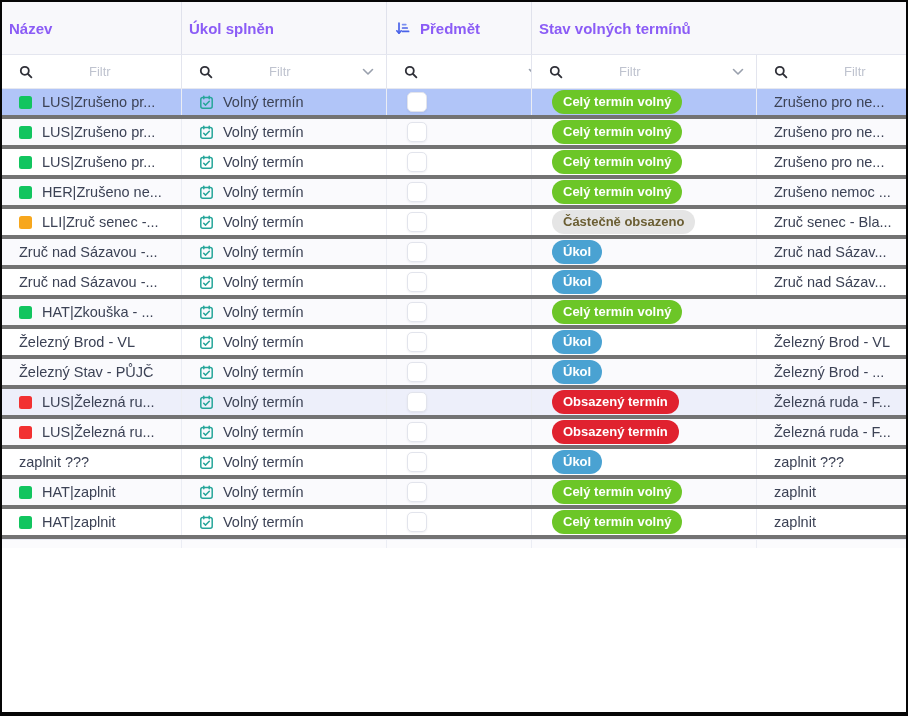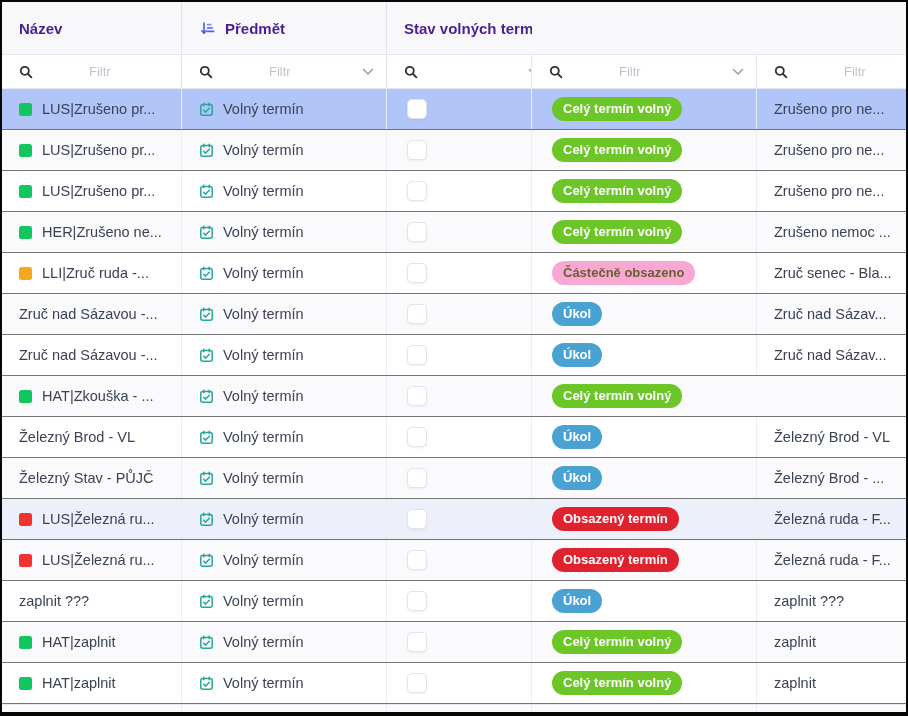--- a/index.html
+++ b/index.html
@@ -1,36 +1,36 @@
 <!DOCTYPE html>
 <html><head>
 <meta charset="utf-8">
 <style>
   html,body{margin:0;padding:0;background:#fff;font-family:"Liberation Sans",sans-serif;}
   .frame{width:908px;height:716px;box-sizing:border-box;border:2px solid #060606;border-bottom-width:4px;
          background:#fff;overflow:hidden;}
   .grid{display:grid;grid-template-columns:180px 205px 145px 225px 1fr;}
   
   .header-row{height:53px;background:#f8f8fb;border-bottom:1px solid #e4e6ef;box-sizing:border-box;}
-  .hcell{display:flex;align-items:center;padding-left:17px;border-right:1px solid #e0e2ec;
-         font-size:15px;font-weight:700;color:#4c1d95;box-sizing:border-box;white-space:nowrap;overflow:hidden;cursor:pointer;}
+  .hcell{display:flex;align-items:center;padding-left:7px;border-right:1px solid #e0e2ec;
+         font-size:15px;font-weight:700;color:#8b5cf6;box-sizing:border-box;white-space:nowrap;overflow:hidden;cursor:pointer;}
   .hcell:last-child{border-right:none;}
   .sort-ico{margin-right:9px;flex:0 0 auto;display:inline-flex;}
   
   .filter-row{height:34px;background:#ffffff;border-bottom:1px solid #e6e8f0;box-sizing:border-box;}
   .fcell{display:flex;align-items:center;padding:0 12px 0 17px;border-right:1px solid #e3e5ee;
          box-sizing:border-box;overflow:hidden;gap:46px;}
   .fcell:last-child{border-right:none;}
   .search-ico{flex:0 0 auto;margin-right:8px;display:inline-flex;}
   .filter-input{flex:1 1 auto;min-width:0;border:none;outline:none;background:transparent;
                 font-family:"Liberation Sans",sans-serif;font-size:13px;color:#3c4255;}
   .filter-input::placeholder{color:#bfc3cf;}
   .chevron{flex:0 0 auto;margin-left:6px;display:inline-flex;cursor:pointer;}
   
-  .row{height:41px;box-sizing:border-box;border-bottom:1px solid #737373;background:#ffffff;cursor:pointer;}
+  .row{height:30px;box-sizing:border-box;border-bottom:4px solid #737373;background:#ffffff;cursor:pointer;}
   .row:nth-child(even){background:#fafafd;}
   .row.highlighted{background:#edeffa;}
   .row.selected{background:#b1c5f8;}
   .cell{display:flex;align-items:center;padding-left:17px;border-right:1px solid #ebedf4;
         box-sizing:border-box;white-space:nowrap;overflow:hidden;}
   .cell:last-child{border-right:none;}
   .check-cell{padding-left:20px;}
   .status-cell{padding-left:20px;}
   .txt{font-size:14.5px;color:#3c4255;}
   .chip{width:13px;height:13px;border-radius:2.5px;margin-right:10px;flex:0 0 auto;}
@@ -45,20 +45,23 @@
 </head>
 <body>
 
 <div class="frame">
 
   <div class="grid header-row">
     <div class="hcell">
       <span>Název</span>
     </div>
     <div class="hcell">
+      <span>Úkol splněn</span>
+    </div>
+    <div class="hcell">
       <span class="sort-ico">
         <svg width="17" height="17" viewBox="0 0 17 17" fill="none">
           <path d="M5 3v10" stroke="#4a63e9" stroke-width="1.7" stroke-linecap="round"></path>
           <path d="M2.8 10.8 5 13.2l2.2-2.4" stroke="#4a63e9" stroke-width="1.7" stroke-linecap="round" stroke-linejoin="round"></path>
           <path d="M8.6 4.6h3.2" stroke="#7b90f0" stroke-width="1.7" stroke-linecap="round"></path>
           <path d="M8.6 8h4.6" stroke="#4a63e9" stroke-width="1.7" stroke-linecap="round"></path>
           <path d="M8.6 11.4h6" stroke="#4a63e9" stroke-width="1.7" stroke-linecap="round"></path>
         </svg>
       </span>
       <span>Předmět</span>
@@ -228,37 +231,37 @@
     <div class="cell status-cell">
       <span class="pill" style="background: rgb(108, 198, 39); color: rgb(255, 255, 255);">Celý termín volný</span>
     </div>
     <div class="cell subject-cell">
       <span class="txt">Zrušeno nemoc ...</span>
     </div>
   </div>
       <div class="grid row">
     <div class="cell name-cell">
       <span class="chip" style="background: rgb(247, 167, 29);"></span>
-      <span class="txt">LLI|Zruč ruda -...</span>
-    </div>
-    <div class="cell type-cell">
-      <span class="cal-ico">
-        <svg width="15" height="15" viewBox="0 0 15 15" fill="none">
-          <rect x="1.8" y="2.6" width="11.4" height="10.6" rx="2" stroke="#26a69a" stroke-width="1.5"></rect>
-          <path d="M4.8 1.2v2.6M10.2 1.2v2.6" stroke="#26a69a" stroke-width="1.5" stroke-linecap="round"></path>
-          <path d="m4.7 8.2 1.9 1.9 3.7-3.9" stroke="#26a69a" stroke-width="1.5" stroke-linecap="round" stroke-linejoin="round"></path>
-        </svg>
-      </span>
-      <span class="txt">Volný termín</span>
-    </div>
-    <div class="cell check-cell">
-      <span class="checkbox" role="checkbox" aria-checked="false"></span>
-    </div>
-    <div class="cell status-cell">
-      <span class="pill" style="background: #f9a8d4; color: rgb(107, 94, 51); text-align: right;">Částečně obsazeno</span>
+      <span class="txt">LLI|Zruč senec -...</span>
+    </div>
+    <div class="cell type-cell">
+      <span class="cal-ico">
+        <svg width="15" height="15" viewBox="0 0 15 15" fill="none">
+          <rect x="1.8" y="2.6" width="11.4" height="10.6" rx="2" stroke="#26a69a" stroke-width="1.5"></rect>
+          <path d="M4.8 1.2v2.6M10.2 1.2v2.6" stroke="#26a69a" stroke-width="1.5" stroke-linecap="round"></path>
+          <path d="m4.7 8.2 1.9 1.9 3.7-3.9" stroke="#26a69a" stroke-width="1.5" stroke-linecap="round" stroke-linejoin="round"></path>
+        </svg>
+      </span>
+      <span class="txt">Volný termín</span>
+    </div>
+    <div class="cell check-cell">
+      <span class="checkbox" role="checkbox" aria-checked="false"></span>
+    </div>
+    <div class="cell status-cell">
+      <span class="pill" style="background: #e5e5e5; color: rgb(107, 94, 51); text-align: right;">Částečně obsazeno</span>
     </div>
     <div class="cell subject-cell">
       <span class="txt">Zruč senec - Bla...</span>
     </div>
   </div>
       <div class="grid row">
     <div class="cell name-cell">
 
       <span class="txt">Zruč nad Sázavou -...</span>
     </div>

